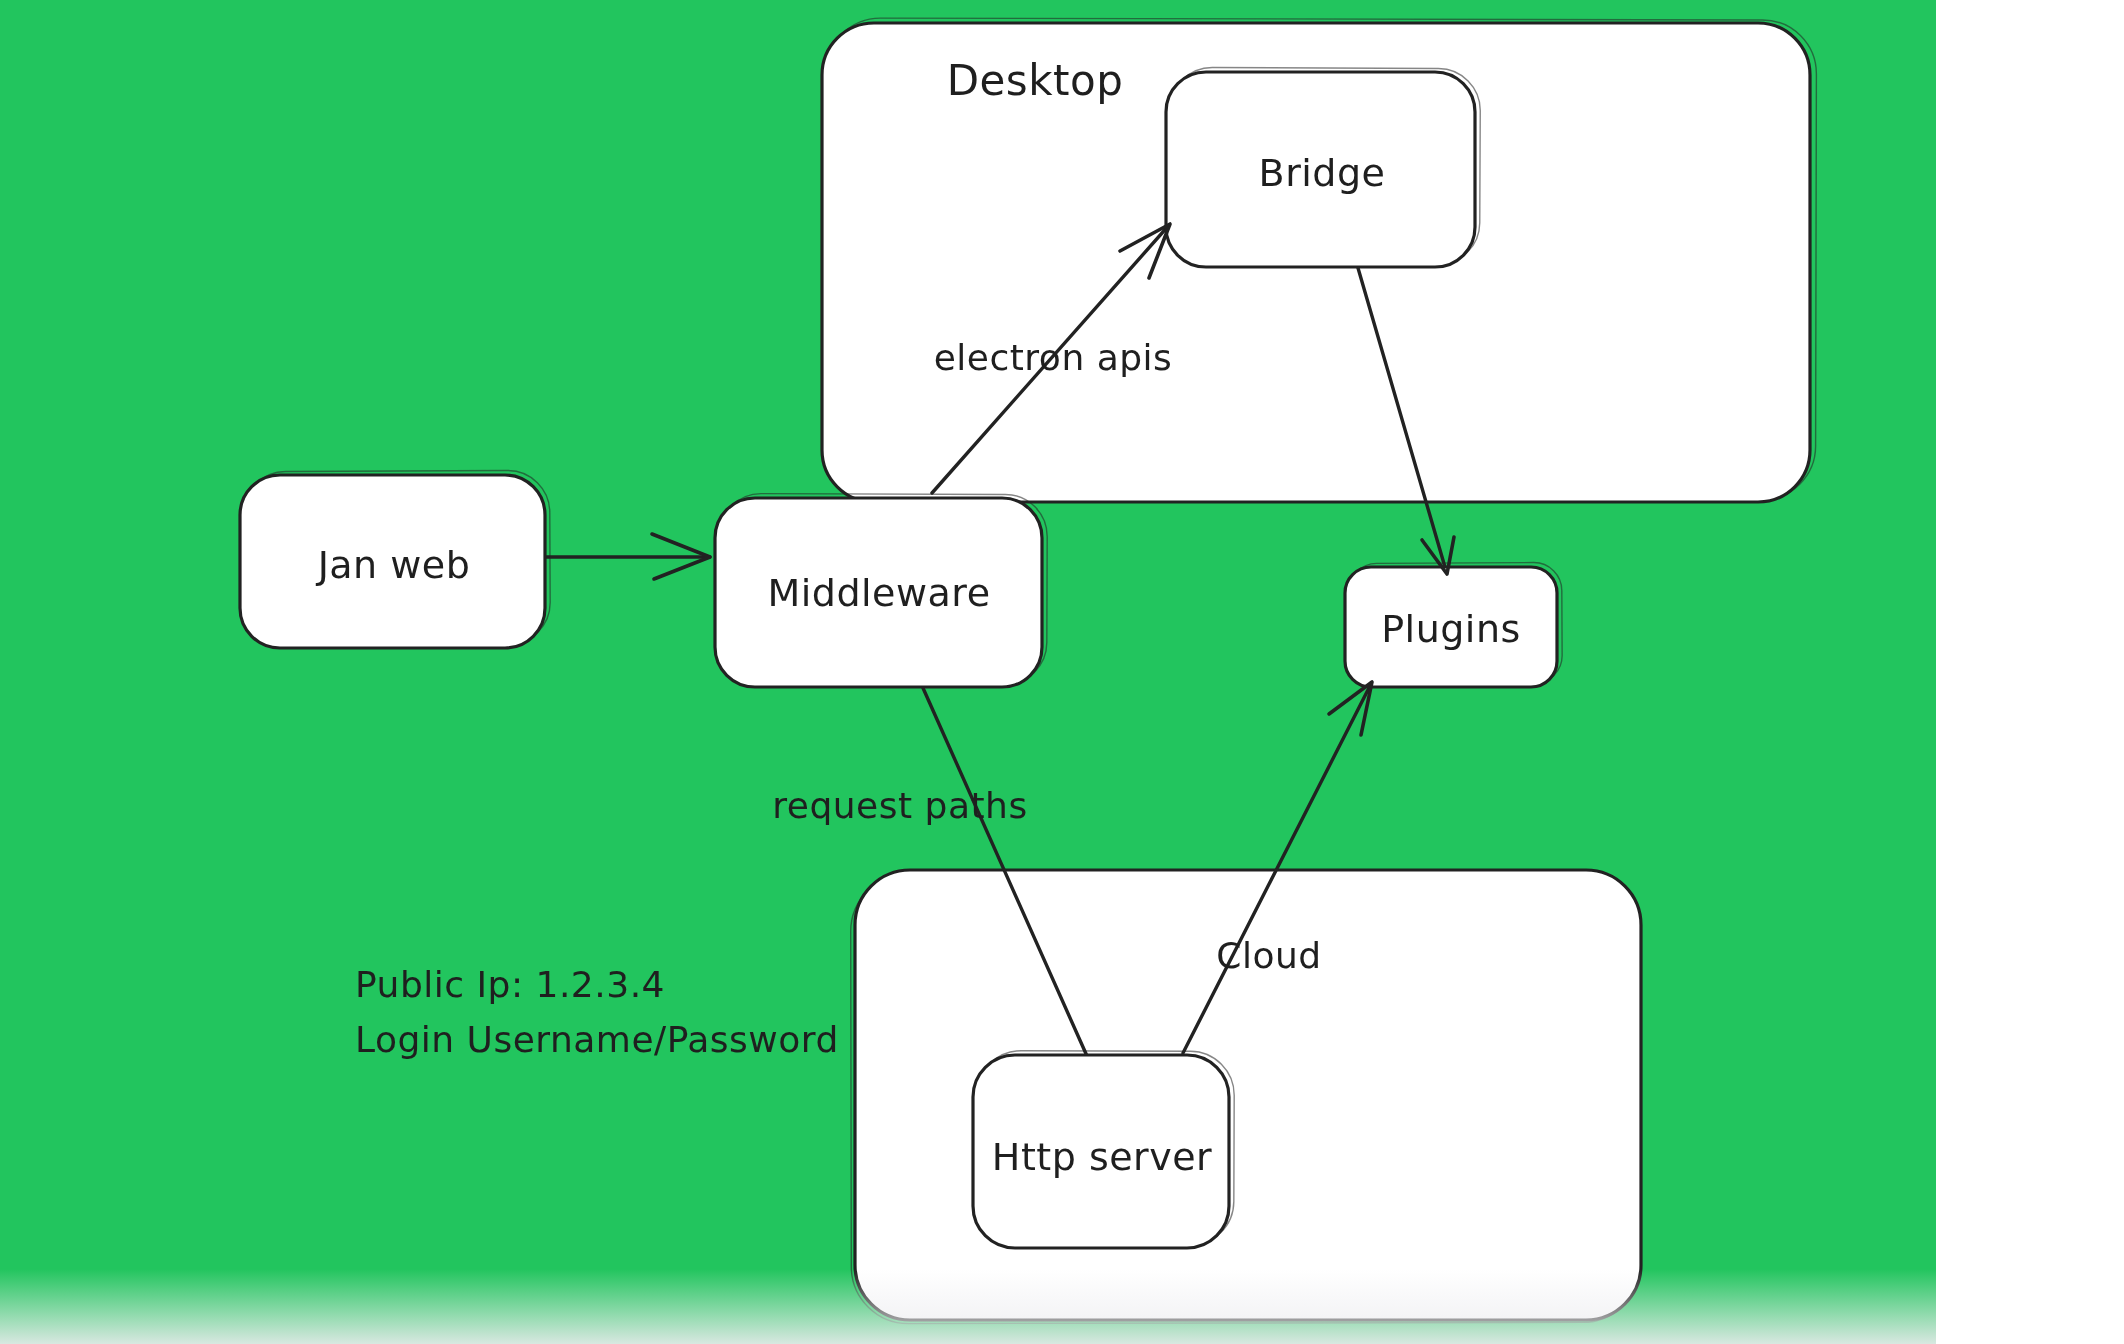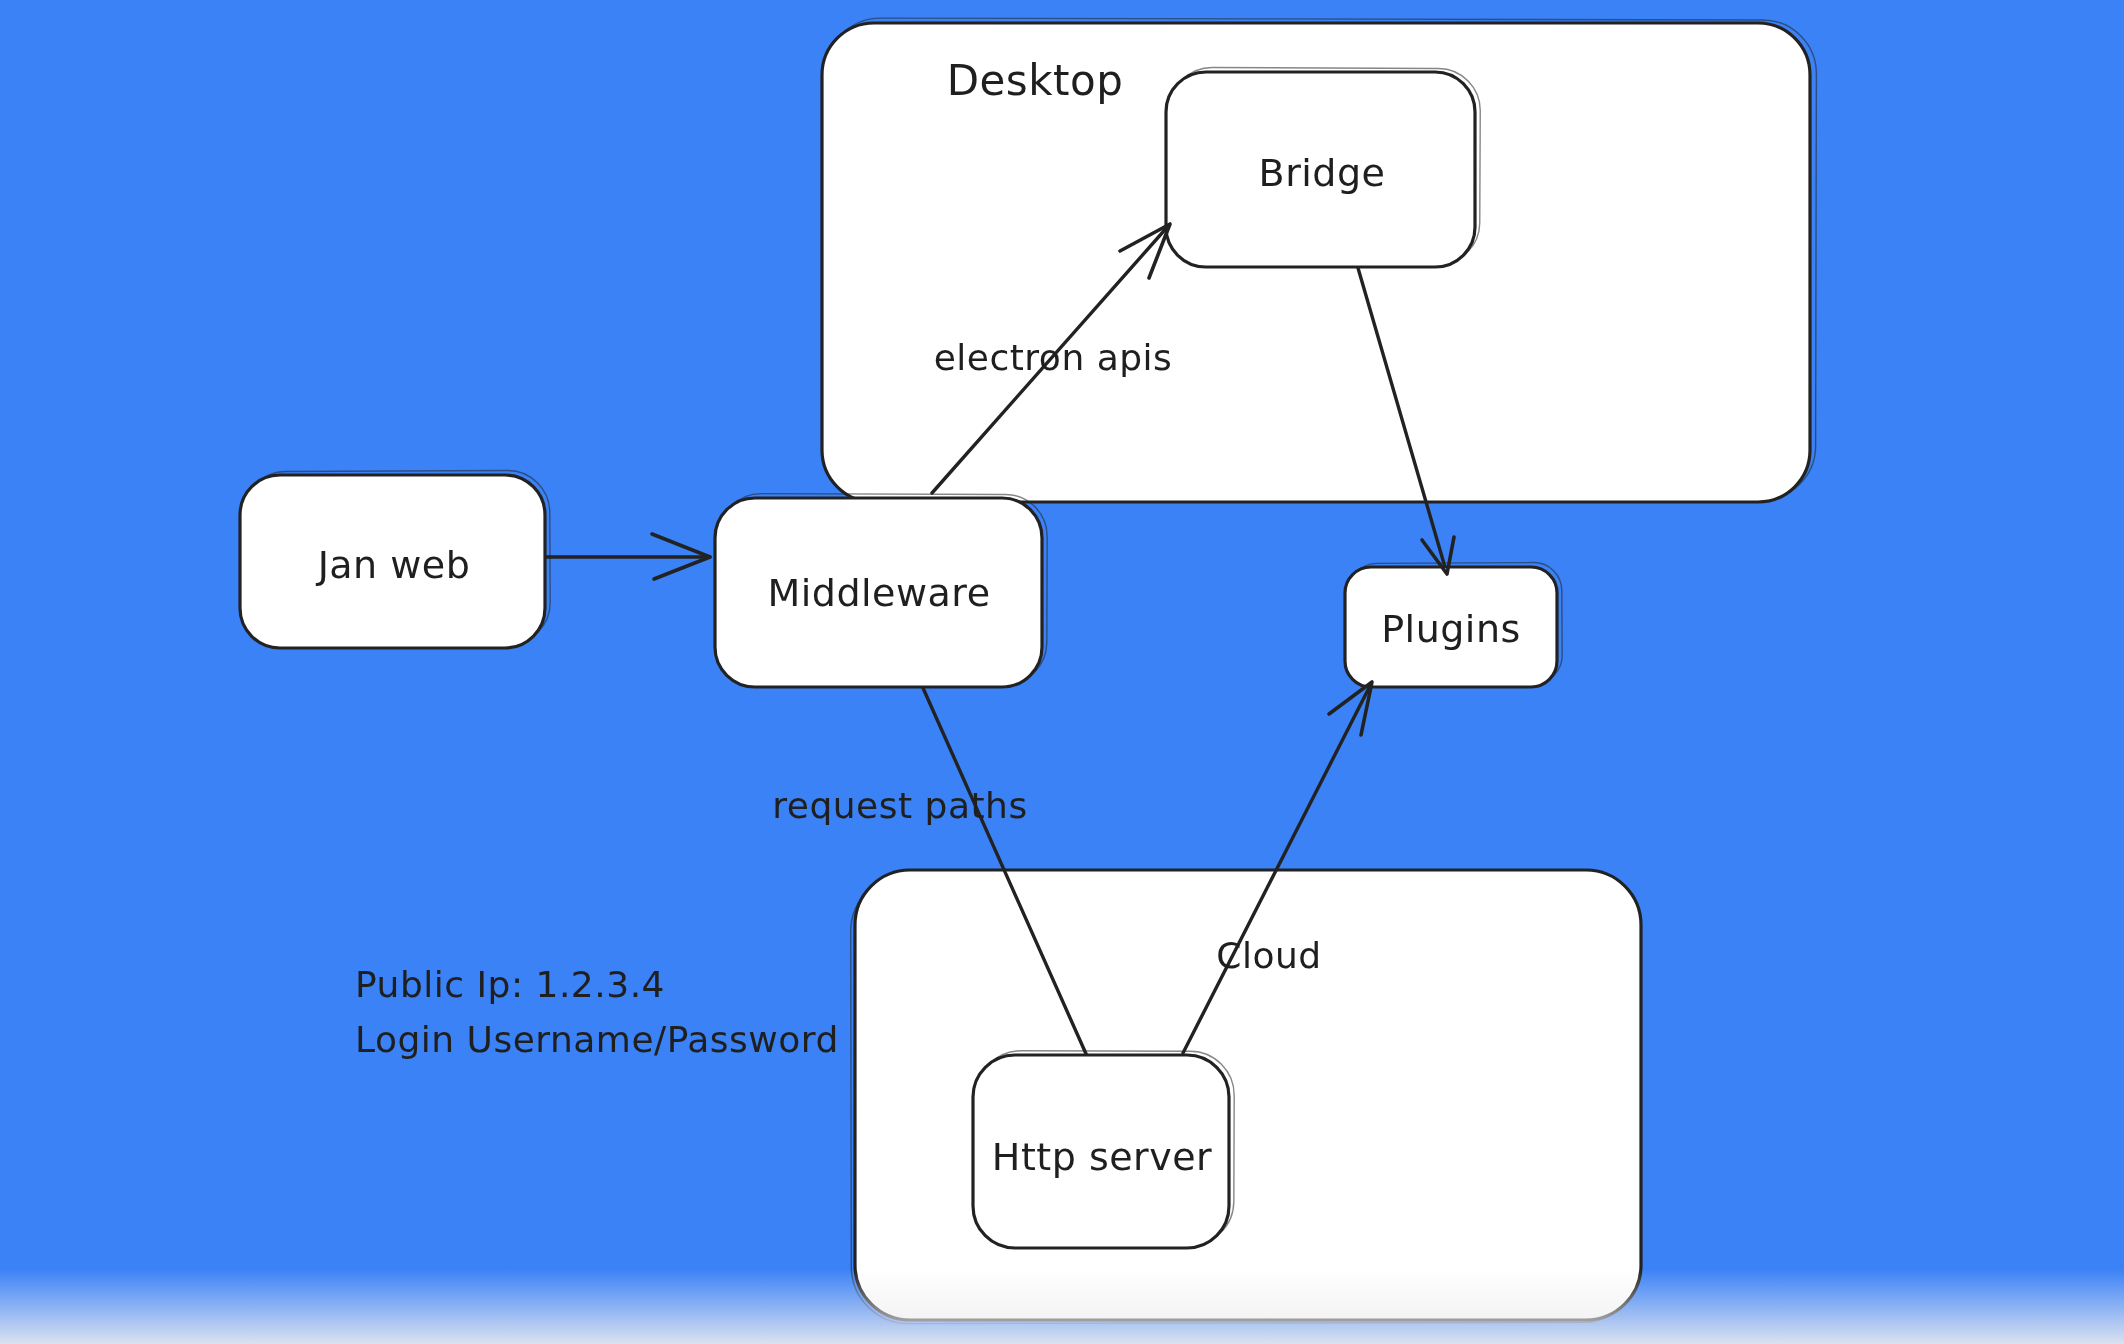--- a/index.html
+++ b/index.html
@@ -6,23 +6,23 @@
     margin: 0;
     padding: 0;
     background: #ffffff;
     width: 2124px;
     height: 1344px;
     overflow: hidden;
     font-family: "DejaVu Sans", sans-serif;
   }
   .stage {
     position: relative;
-    width: 2124px;
+    width: 1936px;
     height: 1344px;
-    background: #3b82f6;
+    background: #22c55e;
   }
   svg.diagram {
     position: absolute;
     left: 0;
     top: 0;
     display: block;
   }
   .sketch-rect {
     fill: #ffffff;
     stroke: #222222;

